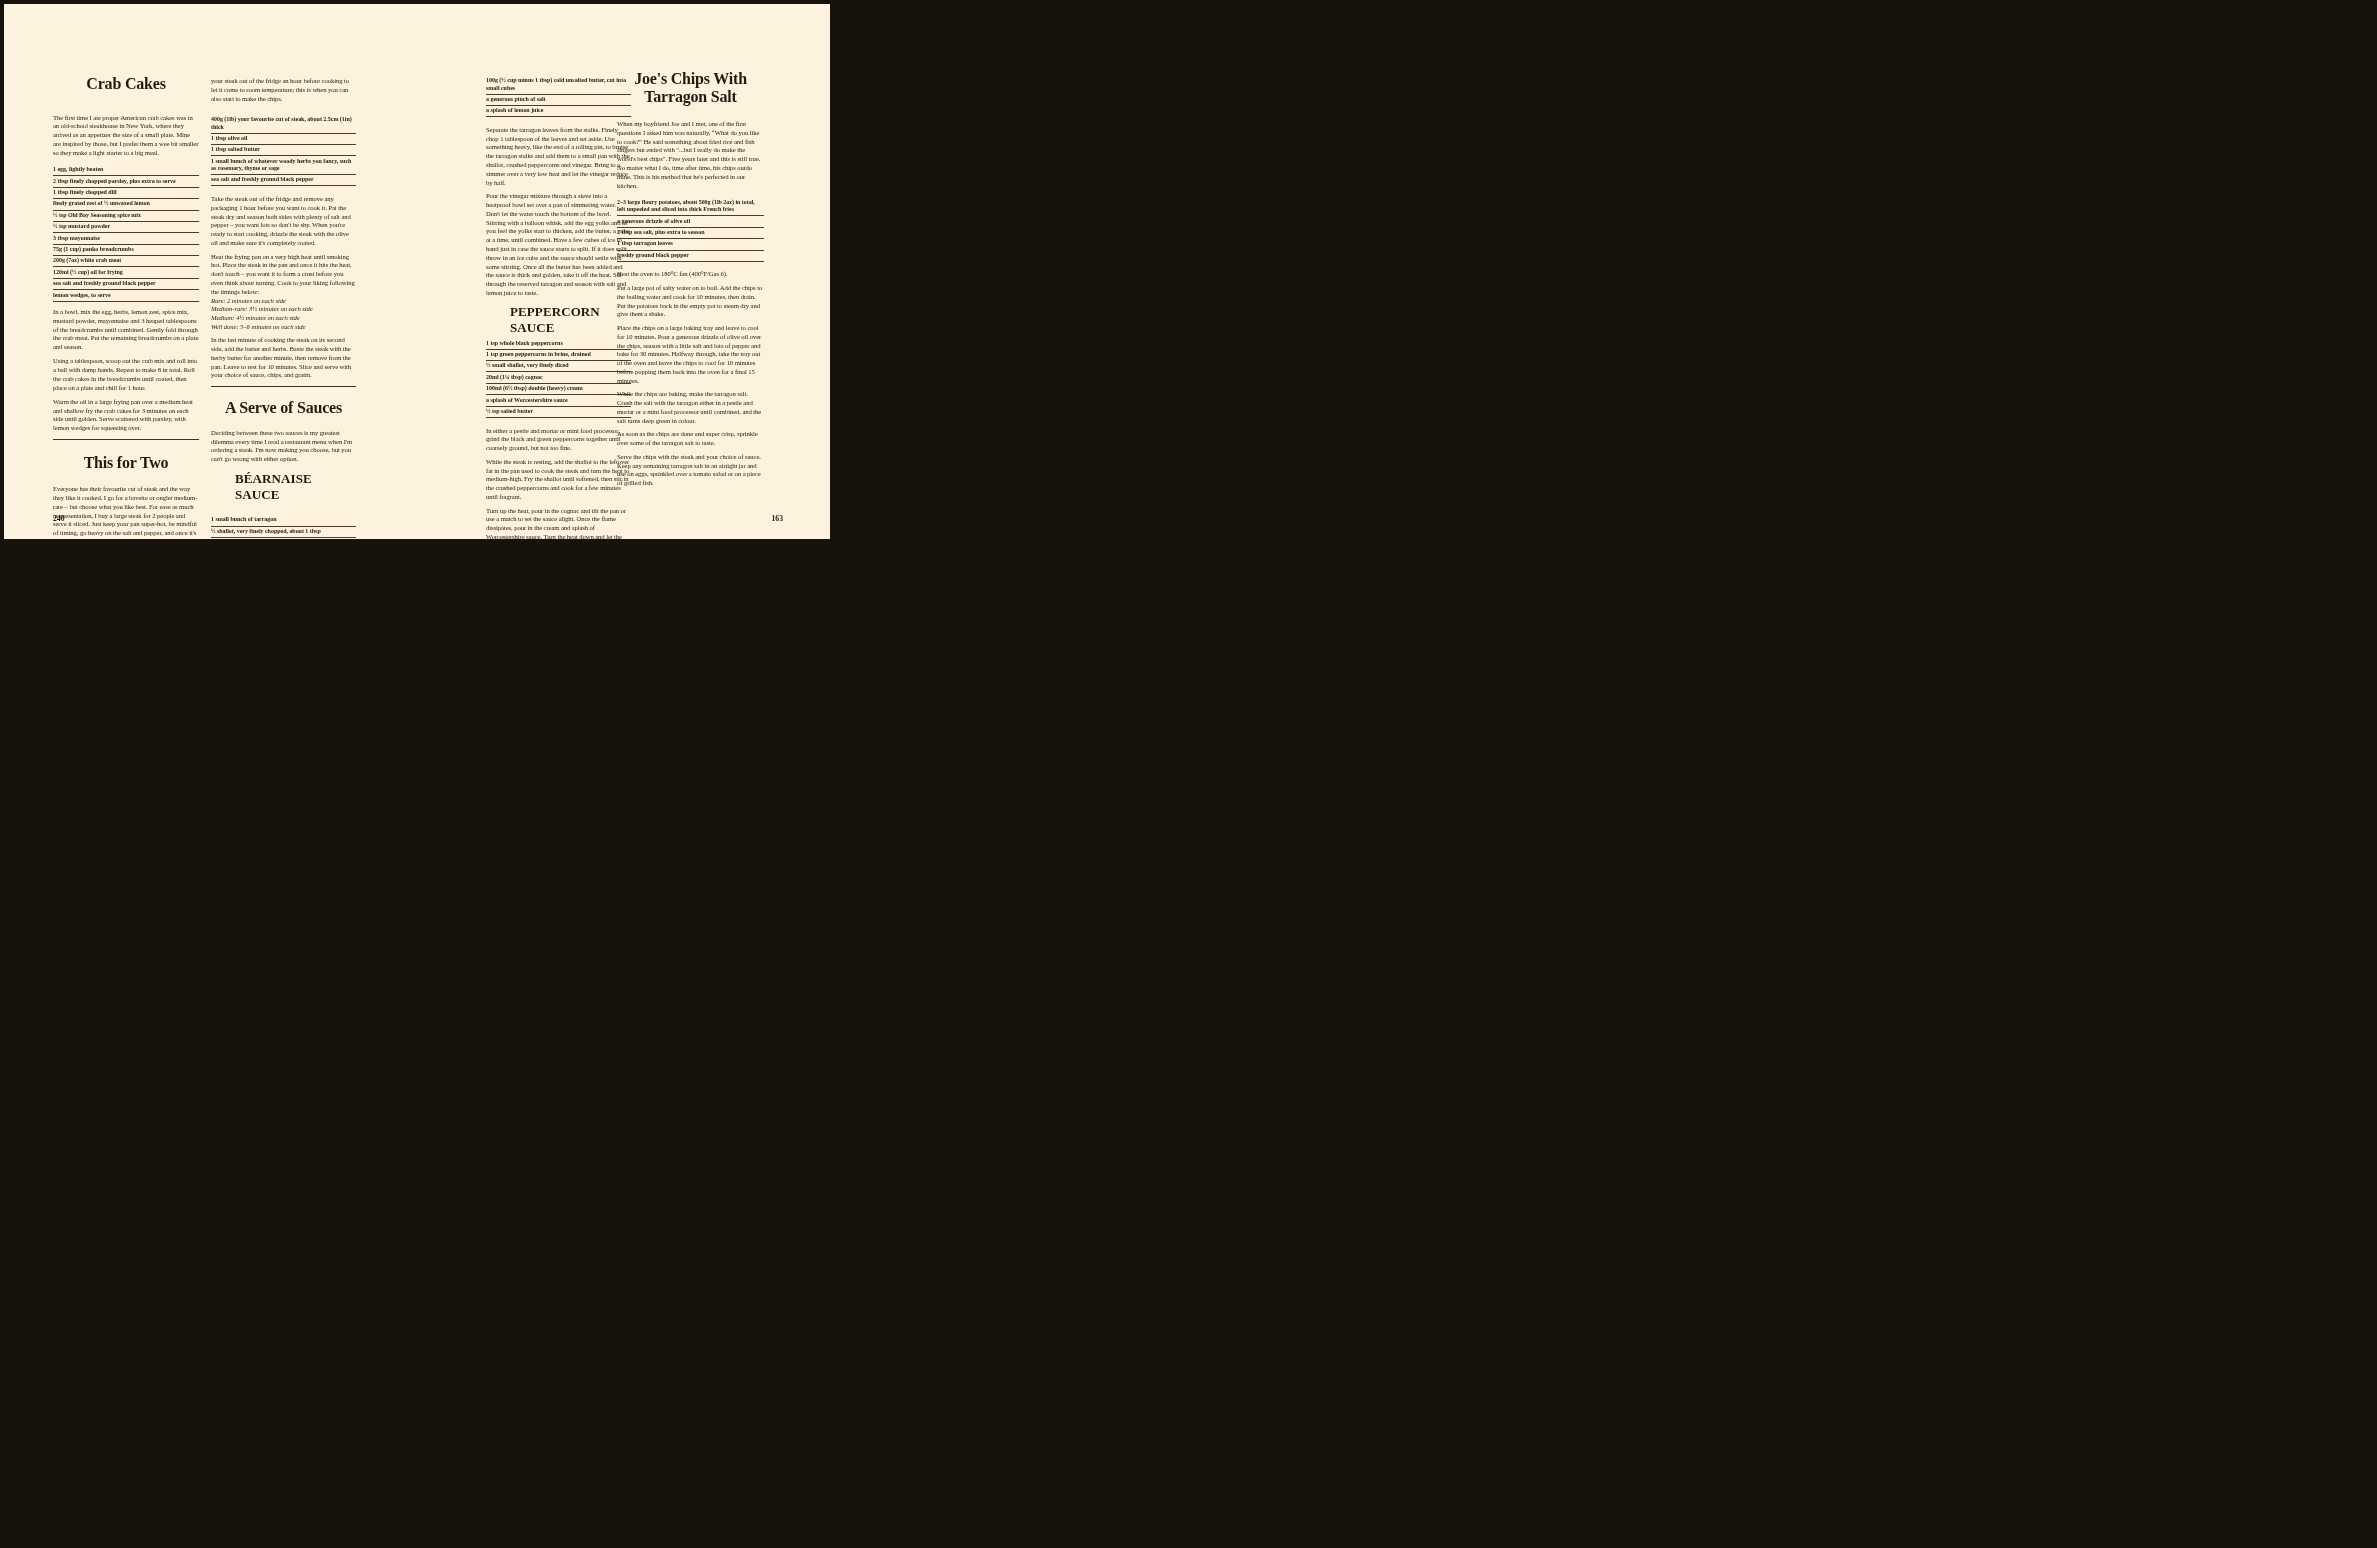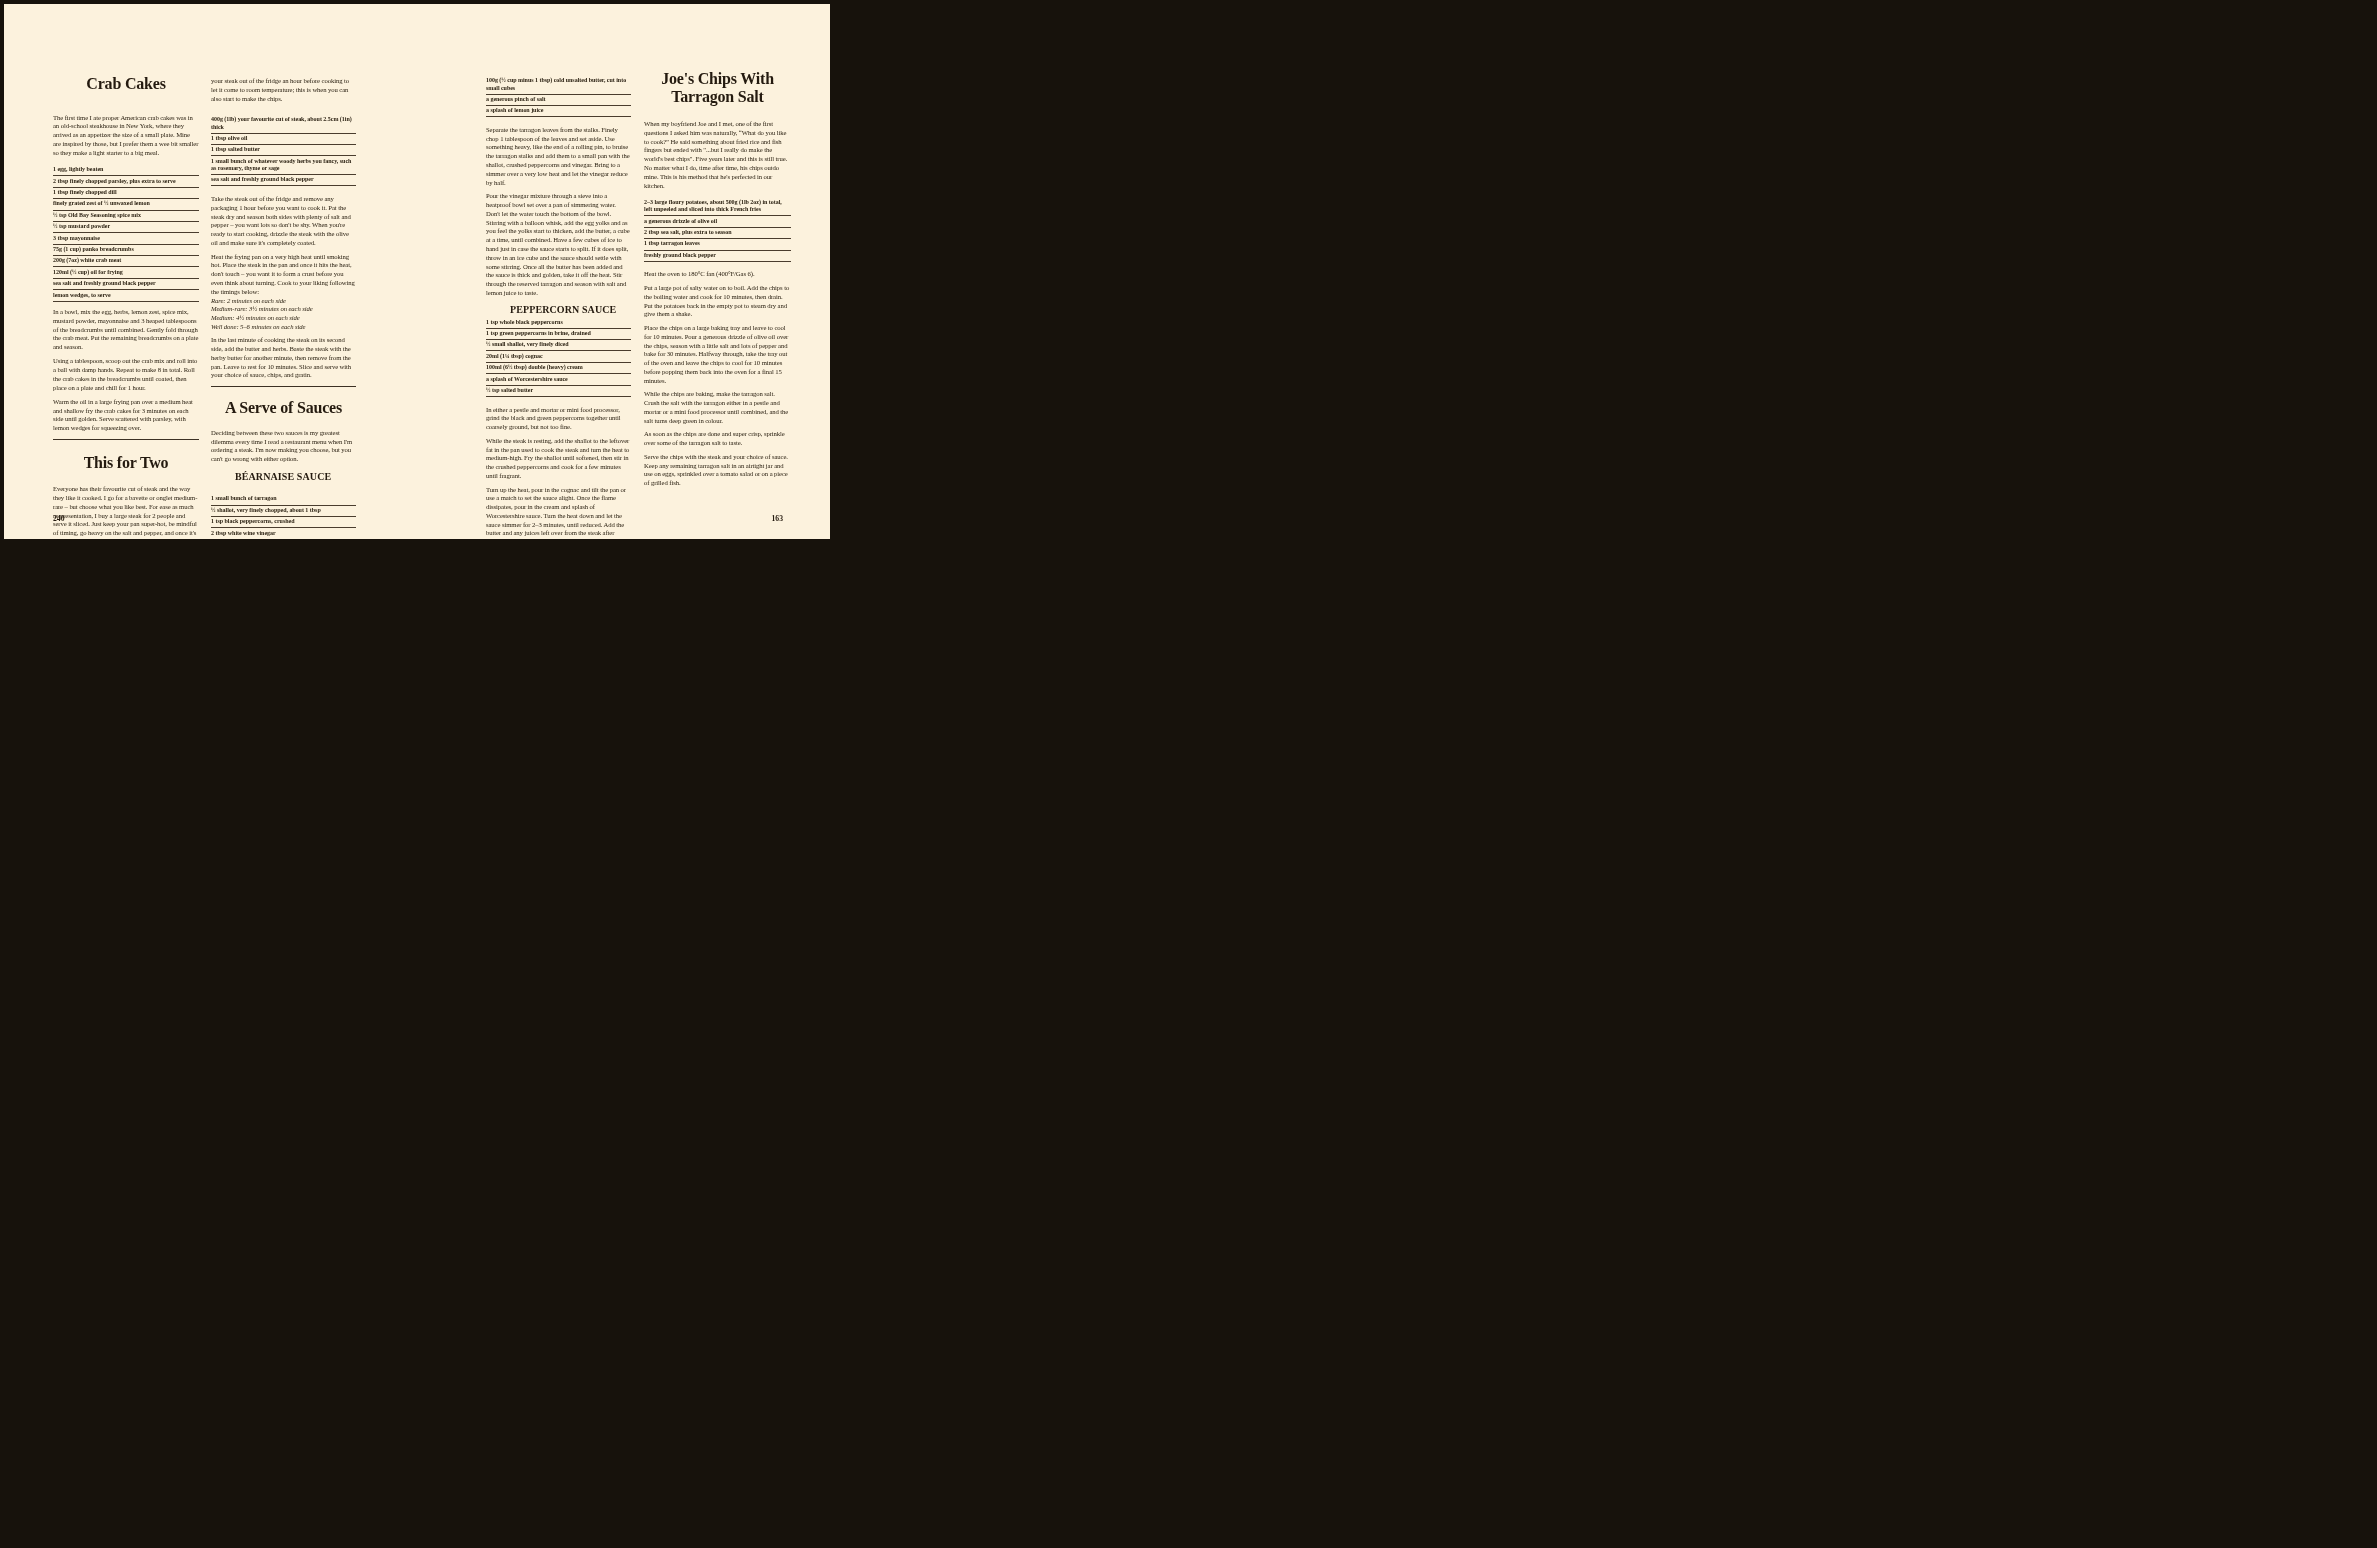--- a/index.html
+++ b/index.html
@@ -11,40 +11,40 @@
     background:#fcf2dd;
     border:4.3px solid #17120c;
     overflow:hidden;
     font-family:"Liberation Serif","DejaVu Serif",serif;
     color:#2d2314;
   }
   .col{position:absolute;top:0;bottom:0;margin-top:44px;}
   #col1{left:49px;width:146px;}
   #col2{left:207px;width:145px;}
   #col3{left:482px;width:145px;}
-  #col4{left:640px;width:147px;}
+  #col4{left:613px;width:147px;}
 
   .recipe-title{
     font-size:16px;line-height:18px;font-weight:700;
     text-align:center;margin:0;color:#241a0f;letter-spacing:-0.2px;
   }
   .para{
     font-size:6.7px;line-height:8.8px;letter-spacing:-0.1px;
     margin:0 0 4.8px;
   }
   .intro{margin:0;}
   .ing-list{margin:0;}
   .ing{
     font-size:6px;font-weight:700;line-height:7.2px;
     letter-spacing:-0.03px;
     padding:1.3px 0 1.9px;
     border-bottom:0.5px solid #4a3d2e;
   }
   .subhead{
-    font-size:10px;font-weight:700;margin:0;letter-spacing:0.1px;color:#241a0f;padding-left:24px;
+    font-size:13px;font-weight:700;margin:0;letter-spacing:0.1px;color:#241a0f;padding-left:24px;
   }
   .rule{border:0;border-top:0.7px solid #3c3124;margin:0;}
   .timing-line{
     font-size:6.7px;line-height:8.7px;font-style:italic;letter-spacing:-0.1px;
   }
   .method .para:last-child{margin-bottom:0;}
 
   
   #col1 .recipe-title.first{margin:26.6px 0 21px;}
   #col1 .intro{margin-bottom:7.4px;}

